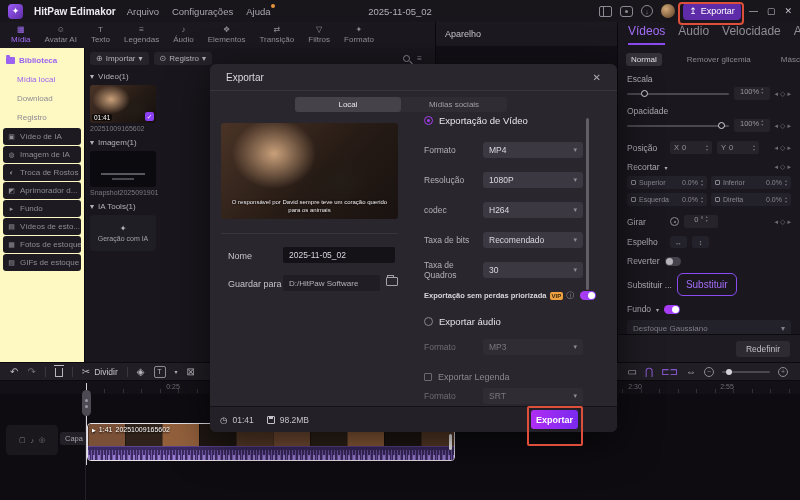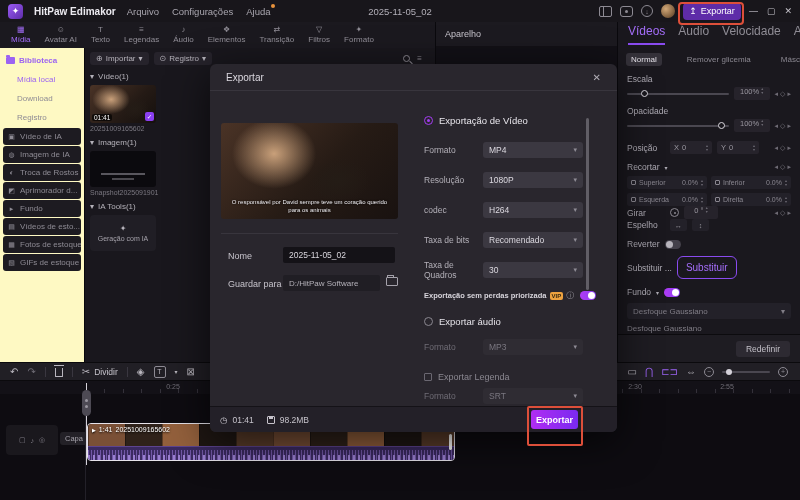--- a/index.html
+++ b/index.html
@@ -453,37 +453,37 @@
       <span class="cropcell">
           <span class="sq"></span>
           <span>Direita</span>
           <span style="margin-left:auto">0.0%</span>
           <span class="stepper">
             <span>▴</span>
             <span>▾</span>
           </span>
         </span>
     </div>
-    <div class="row" style="">
+    <div class="row" style="margin-top:9px">
       <span style="width:38px">Girar</span>
       <span class="dial"></span>
       <span class="valbox" style="width:34px">
           <span>0 °</span>
           <span class="stepper">
             <span>▴</span>
             <span>▾</span>
           </span>
         </span>
       <span class="kf">
           <span>◂</span>
           <span>◇</span>
           <span>▸</span>
         </span>
     </div>
-    <div class="row" style="margin-top:0">
+    <div class="row" style="margin-top:8px">
       <span style="width:38px">Espelho</span>
       <span class="mini-btn">↔</span>
       <span class="mini-btn">↕</span>
     </div>
     <div class="row" style="margin-top:8px">
       <span>Reverter</span>
       <span class="toggle"></span>
     </div>
     <div class="row" style="margin-top:7px">
       <span>Substituir ...</span>
@@ -557,20 +557,24 @@
 <div class="ph-grip">
     <i></i>
     <i></i>
   </div>
 
 <div class="dialog">
   <div class="dlg-title">
     <span>Exportar</span>
     <span class="dlg-close">✕</span>
   </div>
+  <div class="dlg-tabs">
+    <span class="dlg-tab active">Local</span>
+    <span class="dlg-tab">Mídias sociais</span>
+  </div>
 
   <div class="dlg-preview">
     <div class="dlg-caption">O responsável por David sempre teve um coração querido para os animais</div>
   </div>
   <div class="dlg-sep"></div>
 
   <span class="dlg-lbl" style="left:18px;top:187px">Nome</span>
   <span class="dlg-input" style="left:73px;top:183px;width:112px">2025-11-05_02</span>
 
   <span class="dlg-lbl" style="left:18px;top:215px">Guardar para</span>

